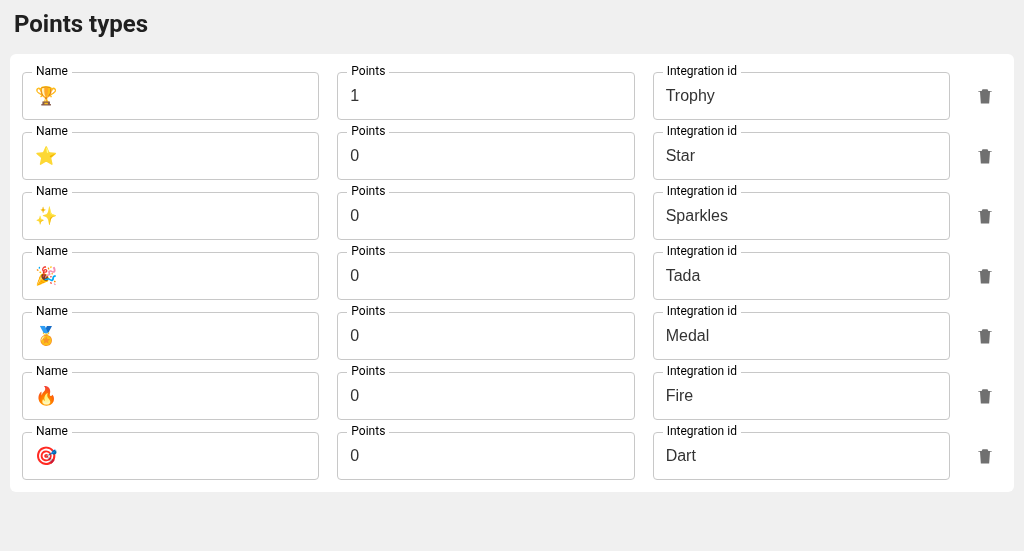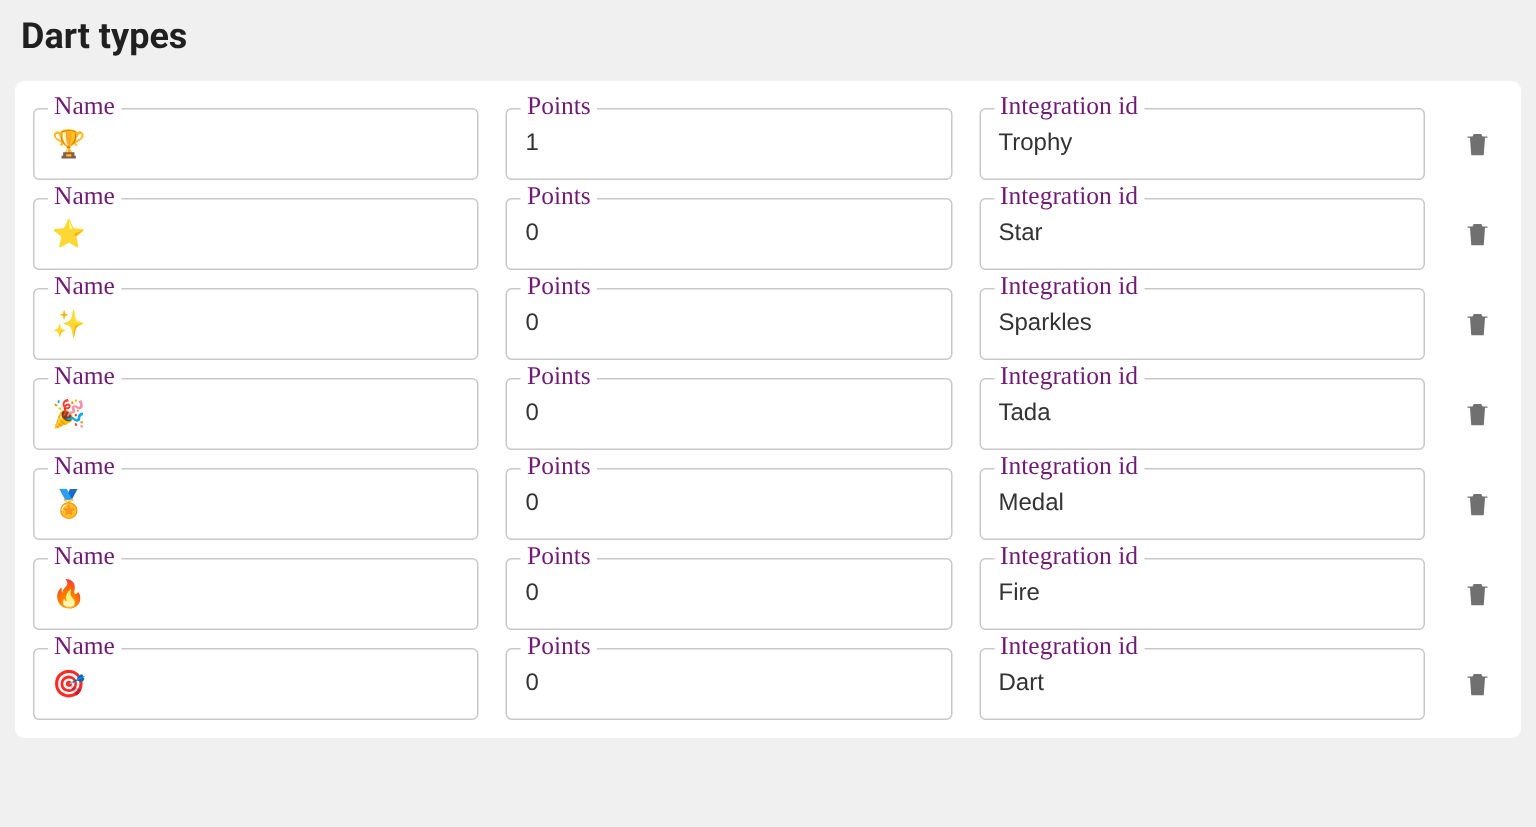--- a/index.html
+++ b/index.html
@@ -34,24 +34,23 @@
     .field {
       position: relative;
       flex: 1;
     }
     .field-label {
       position: absolute;
       top: -8px;
       left: 10px;
       background: #ffffff;
       padding: 0 4px;
-      font-size: 17px;
-      color: #701a75;
+      font-size: 12px;
+      color: #000000;
       line-height: 14px;
-      font-family: Liberation Serif, serif;
     }
     .field-input {
       width: 100%;
       height: 48px;
       border: 1px solid #c8c8c8;
       border-radius: 4px;
       padding: 0 12px;
       font-size: 16px;
       color: #333;
       outline: none;
@@ -73,21 +72,21 @@
       height: 22px;
       fill: #707070;
     }
     .emoji-input {
       font-size: 18px;
     }
   </style>
 </head>
 <body>
 
-<h1 class="page-title">Dart types</h1>
+<h1 class="page-title">Points types</h1>
 
 <div class="card">
 
   <div class="row">
     <div class="field">
       <span class="field-label">Name</span>
       <input class="field-input emoji-input" value="🏆" style="">
     </div>
     <div class="field">
       <span class="field-label">Points</span>

